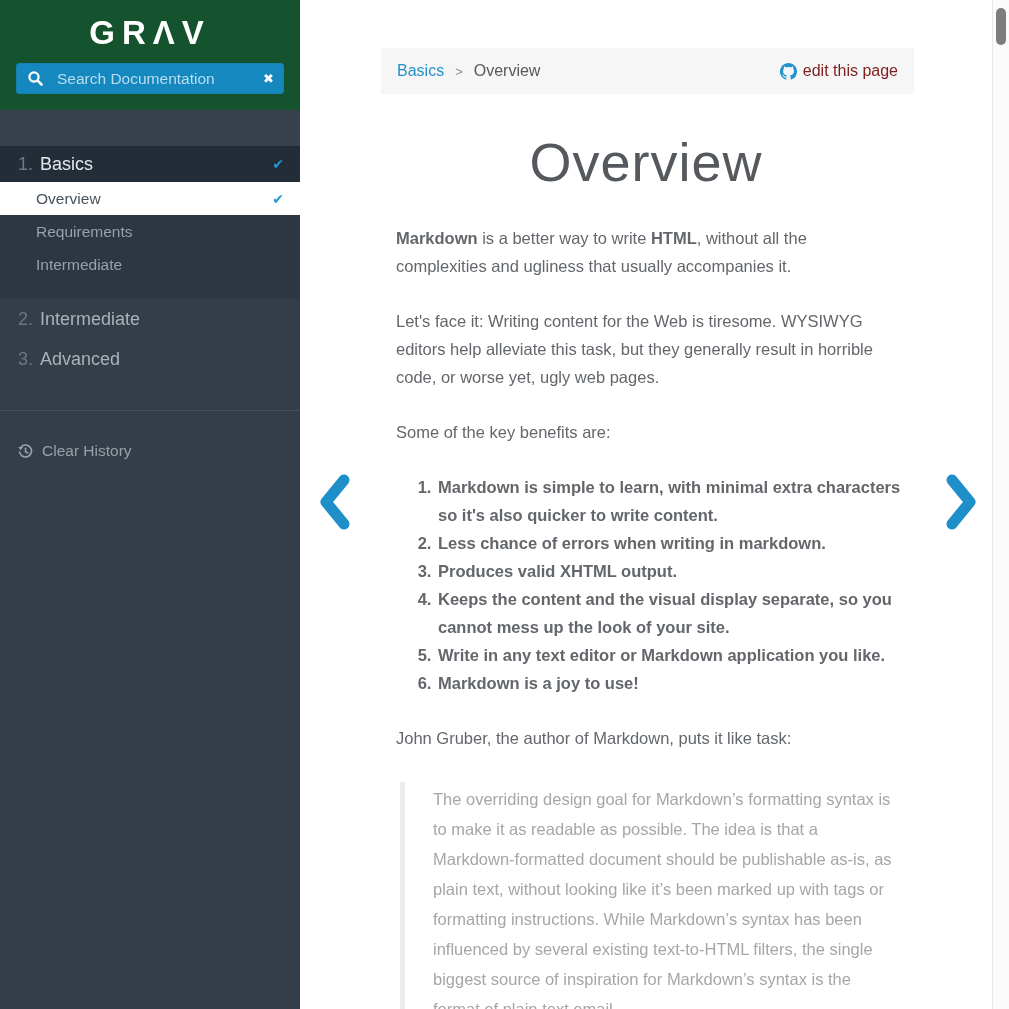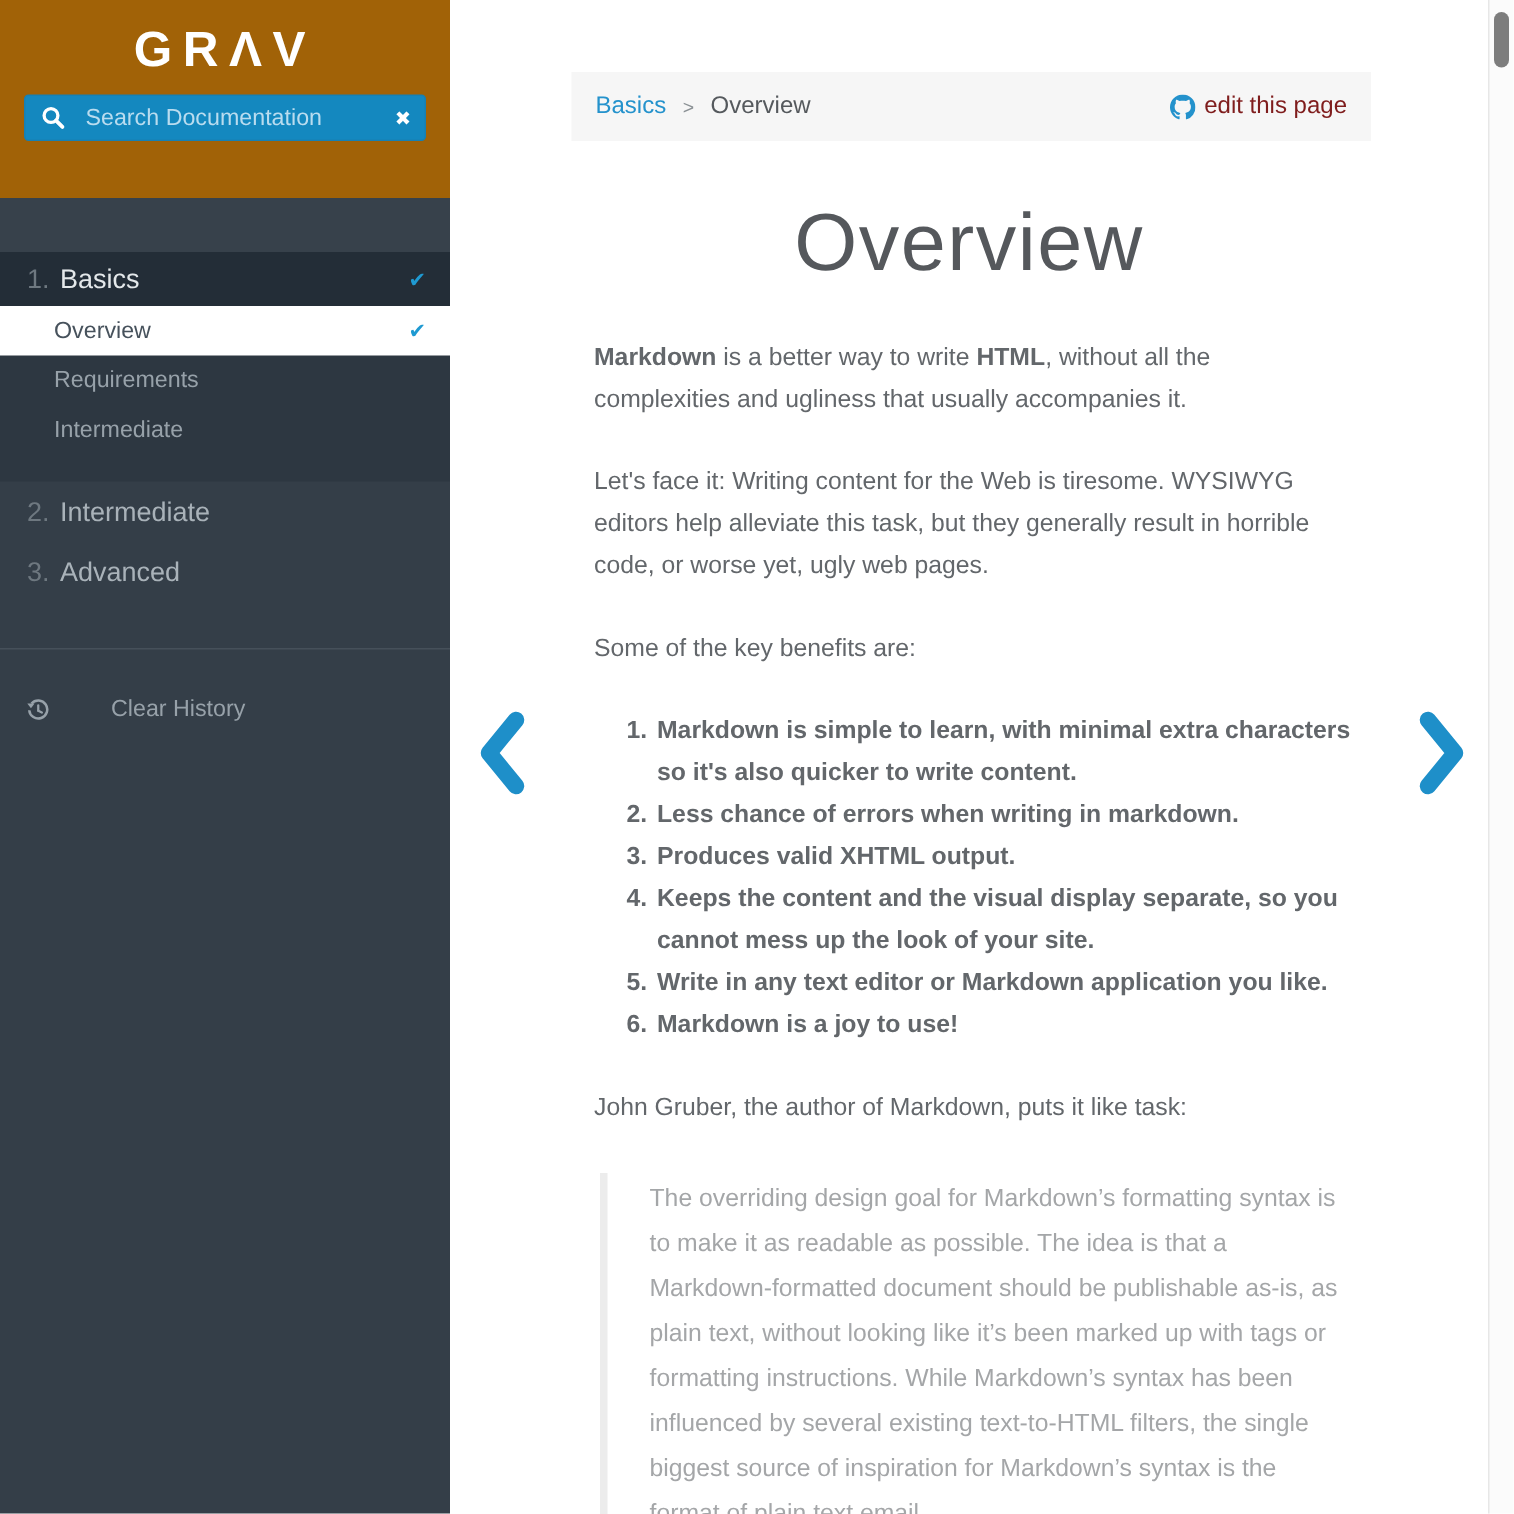--- a/index.html
+++ b/index.html
@@ -1,21 +1,21 @@
 <!DOCTYPE html>
 <html><head>
 <meta charset="utf-8">
 <style>
   html,body{margin:0;padding:0;width:1009px;height:1009px;overflow:hidden;
     font-family:"Liberation Sans","DejaVu Sans",sans-serif;background:#fff;}
   *{box-sizing:border-box;}
 
   
   .sidebar{position:absolute;left:0;top:0;width:300px;height:1009px;background:#343e48;}
-  .s-blue{height:132px;background:#a16207;}
+  .s-blue{height:110px;background:#14532d;}
   .logo{padding-top:14px;text-align:center;color:#fff;font-size:33px;font-weight:700;
     letter-spacing:7px;line-height:38px;}
   .searchwrap{position:relative;margin:11px auto 0;width:268px;height:31px;}
   .searchwrap input{width:100%;height:100%;background:#1488bf;border:1px solid #137ead;
     border:1px solid #1680b3;border-radius:3px;color:#eaf6fd;font-size:15.5px;
     padding:0 34px 0 40px;outline:none;font-family:inherit;}
   .searchwrap input::placeholder{color:#b9dcef;}
   .search-icon{position:absolute;left:11px;top:7px;width:17px;height:17px;}
   .clear-icon{position:absolute;right:10px;top:6px;color:#fff;font-size:13px;
     font-weight:700;cursor:pointer;line-height:19px;}
@@ -25,21 +25,21 @@
   .row-chapter{height:36px;padding:0 16px 0 18px;font-size:18px;color:#e4e8ea;}
   .row-chapter.dark{background:#232d37;}
   .row .num{color:#6e7880;margin-right:7px;}
   .row .grow{flex:1;}
   .check{color:#1f9ad2;font-size:14px;font-weight:700;}
   .row-item{height:33px;padding:0 16px 0 36px;font-size:15.5px;color:#97a1a9;}
   .row-item.active{background:#ffffff;color:#47525c;}
   .row-chapter.mid{height:40px;background:transparent;color:#a9b2b9;}
   .s-spacer{height:31px;}
   .s-divider{border-top:1px solid #46505a;}
-  .row-footer{height:40px;margin-top:20px;padding:0 16px 0 18px;font-size:15.5px;color:#97a1a9;gap:32px;}
+  .row-footer{height:40px;margin-top:20px;padding:0 16px 0 18px;font-size:15.5px;color:#97a1a9;}
   .hist-icon{width:15px;height:15px;margin-right:9px;}
 
   
   .main{position:absolute;left:300px;top:0;width:692px;height:1009px;background:#fff;}
   .crumbbar{margin:48px 0 0 81px;width:533px;height:46px;background:#f6f6f6;
     display:flex;align-items:center;padding:0 16px;}
   .crumb-parent{color:#2492cc;font-size:16px;text-decoration:none;cursor:pointer;}
   .crumb-sep{color:#8a9094;font-size:13px;margin:0 11px;}
   .crumb-current{color:#55595d;font-size:16px;}
   .crumb-grow{flex:1;}

